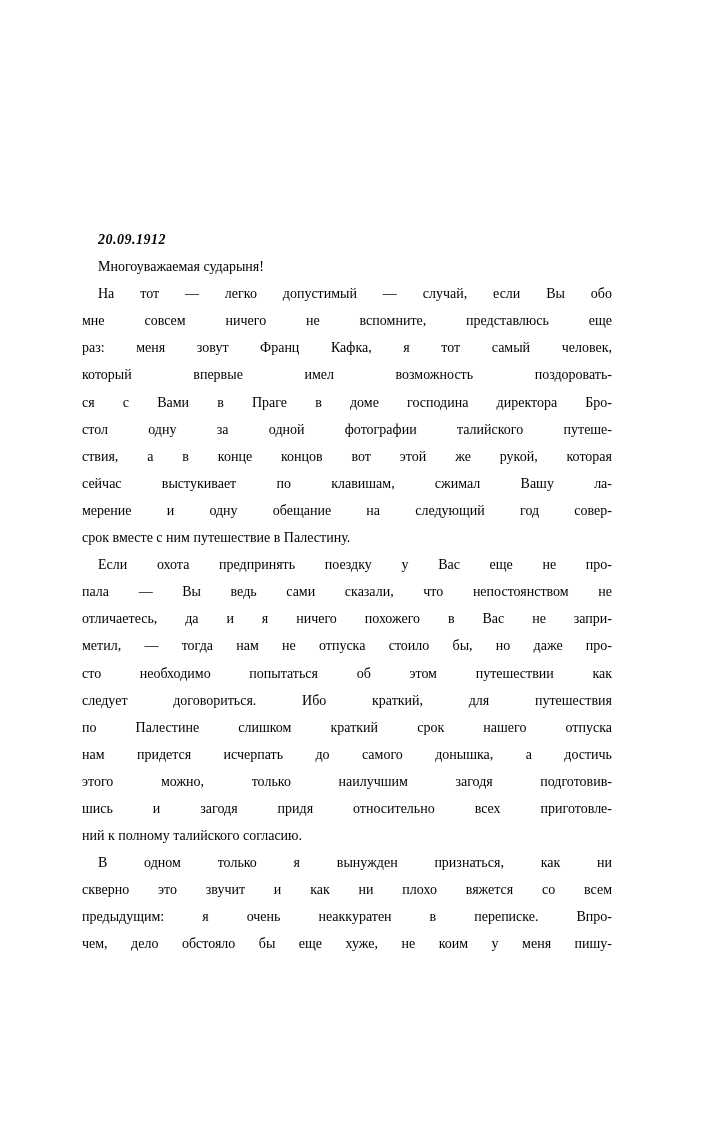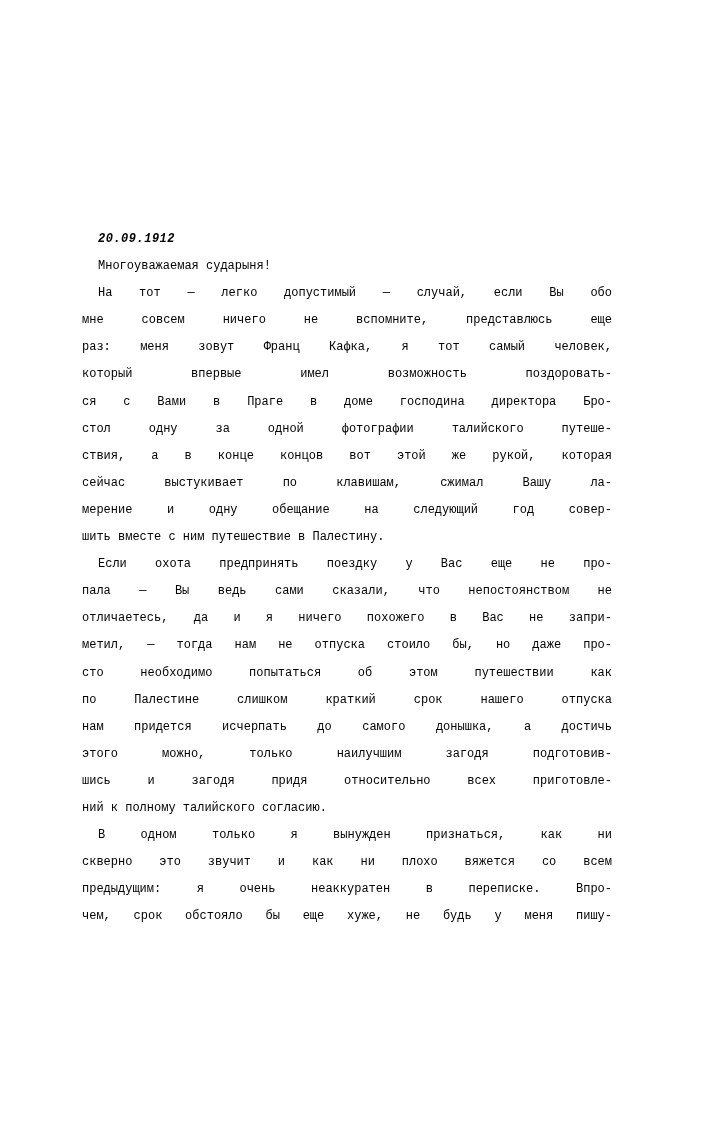--- a/index.html
+++ b/index.html
@@ -14,23 +14,22 @@
     background: #ffffff;
     overflow: hidden;
     font-family: "Liberation Serif", "DejaVu Serif", serif;
   }
   .text-block {
     position: absolute;
     left: 82px;
     top: 226px;
     width: 530px;
     color: #000000;
-    font-size: 12px;
+    font-size: 14px;
     line-height: 27.1px;
-    font-family: Liberation Mono, monospace;
     -webkit-font-smoothing: antialiased;
   }
   .paragraph {
     margin: 0;
     padding: 0;
   }
   .line {
     text-align: left;
     white-space: normal;
   }
@@ -61,34 +60,35 @@
       <div class="paragraph">
         <div class="line indent justify">На тот — легко допустимый — случай, если Вы обо</div>
         <div class="line justify">мне совсем ничего не вспомните, представлюсь еще</div>
         <div class="line justify">раз: меня зовут Франц Кафка, я тот самый человек,</div>
         <div class="line justify">который впервые имел возможность поздоровать-</div>
         <div class="line justify">ся с Вами в Праге в доме господина директора Бро-</div>
         <div class="line justify">стол одну за одной фотографии талийского путеше-</div>
         <div class="line justify">ствия, а в конце концов вот этой же рукой, которая</div>
         <div class="line justify">сейчас выстукивает по клавишам, сжимал Вашу ла-</div>
         <div class="line justify">мерение и одну обещание на следующий год совер-</div>
-        <div class="line">шить вместе с ним путешествие в Палестину.</div>
+        <div class="line">срок вместе с ним путешествие в Палестину.</div>
       </div>
       <div class="paragraph">
         <div class="line indent justify">Если охота предпринять поездку у Вас еще не про-</div>
         <div class="line justify">пала — Вы ведь сами сказали, что непостоянством не</div>
         <div class="line justify">отличаетесь, да и я ничего похожего в Вас не запри-</div>
         <div class="line justify">метил, — тогда нам не отпуска стоило бы, но даже про-</div>
         <div class="line justify">сто необходимо попытаться об этом путешествии как</div>
+        <div class="line justify">следует договориться. Ибо краткий, для путешествия</div>
         <div class="line justify">по Палестине слишком краткий срок нашего отпуска</div>
         <div class="line justify">нам придется исчерпать до самого донышка, а достичь</div>
         <div class="line justify">этого можно, только наилучшим загодя подготовив-</div>
         <div class="line justify">шись и загодя придя относительно всех приготовле-</div>
         <div class="line">ний к полному талийского согласию.</div>
       </div>
       <div class="paragraph">
         <div class="line indent justify">В одном только я вынужден признаться, как ни</div>
         <div class="line justify">скверно это звучит и как ни плохо вяжется со всем</div>
         <div class="line justify">предыдущим: я очень неаккуратен в переписке. Впро-</div>
-        <div class="line justify">чем, срок обстояло бы еще хуже, не будь у меня пишу-</div>
+        <div class="line justify">чем, дело обстояло бы еще хуже, не коим у меня пишу-</div>
       </div>
     </div>
 </div>
 
 </body></html>

